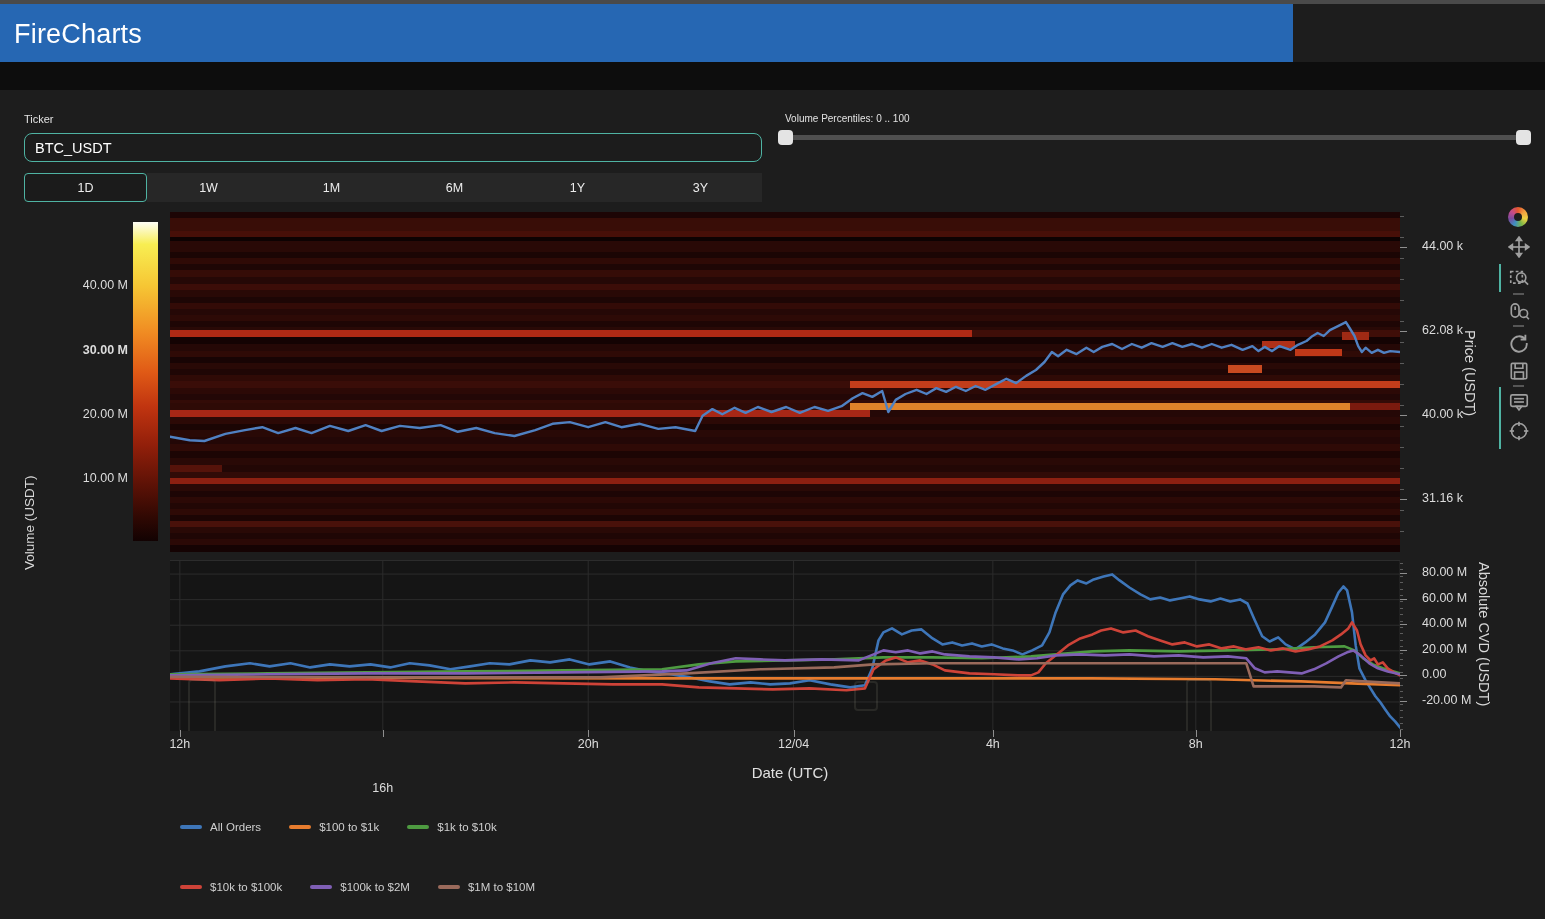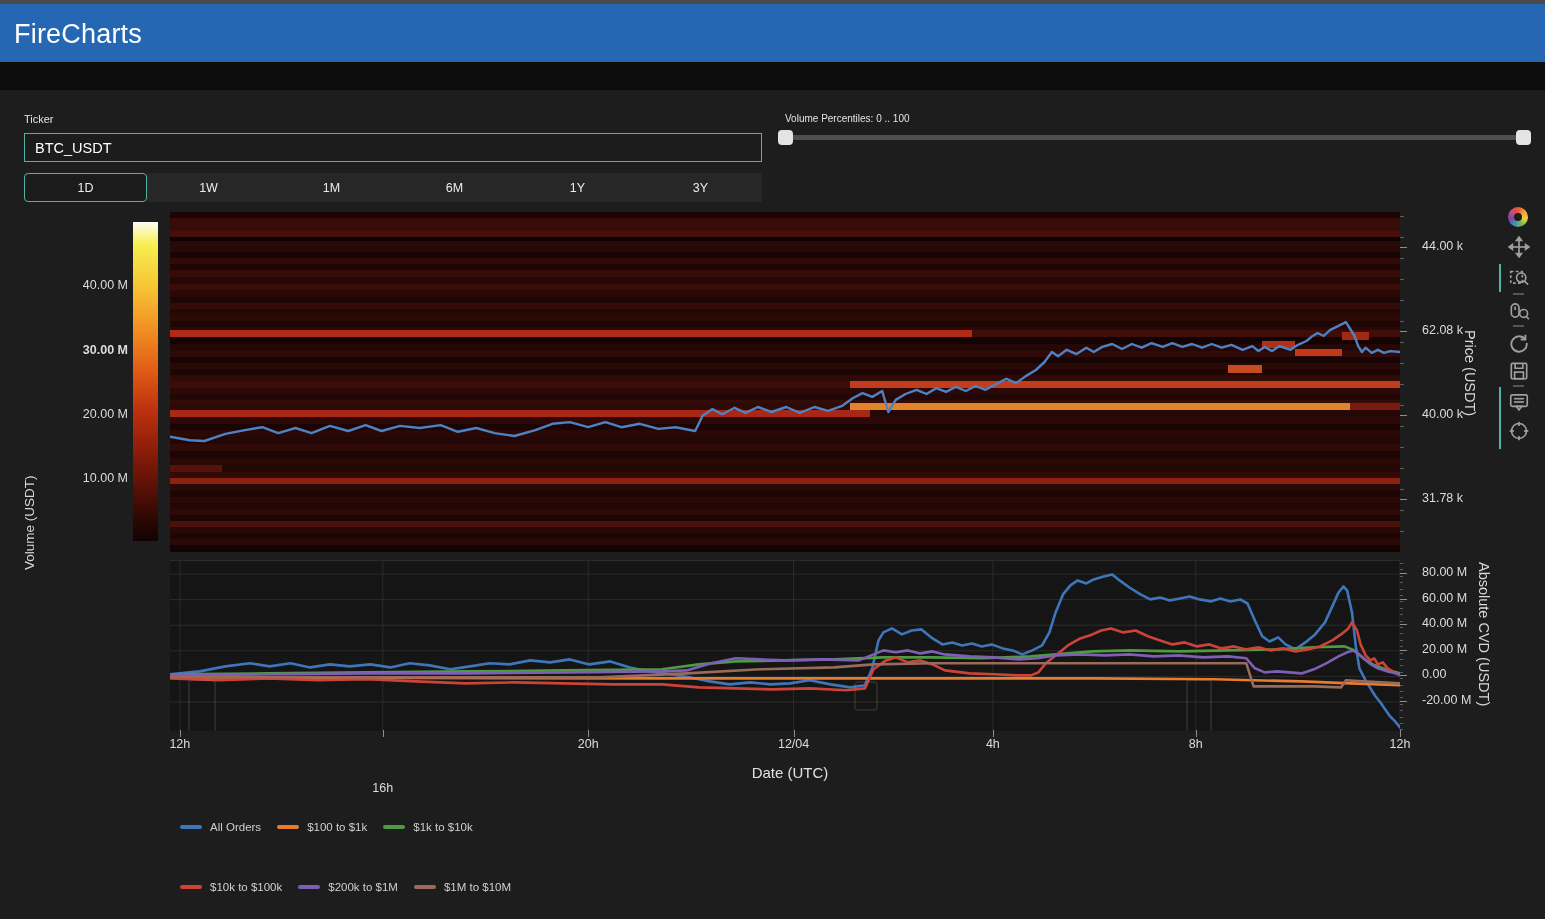--- a/index.html
+++ b/index.html
@@ -1,27 +1,27 @@
 <!DOCTYPE html>
 <html><head>
 <meta charset="utf-8">
 <style>
   html,body{margin:0;padding:0;background:#000;}
   .page{position:relative;width:1545px;height:919px;background:#1d1d1d;overflow:hidden;
         font-family:"Liberation Sans",sans-serif;color:#e6e6e6;}
   .abs{position:absolute;}
   
   .top-strip{left:0;top:0;width:1545px;height:4px;background:#4a4a4a;}
-  .header{left:0;top:4px;width:1545px;height:58px;background:#2667b3;}
+  .header{left:0;top:4px;width:1293px;height:58px;background:#2667b3;}
   .header-title{left:14px;top:15px;font-size:27px;font-weight:500;color:#fff;letter-spacing:.2px;}
   .dark-band{left:0;top:62px;width:1545px;height:28px;background:#0d0d0d;}
   
   .field-label{font-size:11px;color:#e2e2e2;}
   .ticker-input{left:24px;top:133px;width:738px;height:29px;box-sizing:border-box;
-      background:#1c1c1c;border:1px solid #4fb3a3;border-radius:0;color:#fff;
+      background:#1c1c1c;border:1px solid #4fb3a3;border-radius:8px;color:#fff;
       font-size:14.5px;padding:0 10px;font-family:"Liberation Sans",sans-serif;outline:none;}
   .tf-row{left:24px;top:173px;width:738px;height:29px;display:flex;}
   .tf-btn{flex:1;display:flex;align-items:center;justify-content:center;font-size:12.5px;
       color:#ececec;background:#272727;border:1px solid transparent;box-sizing:border-box;cursor:pointer;}
   .tf-btn.selected{background:#1b1b1b;border:1px solid #4fb3a3;border-radius:4px;}
   .slider-track{left:785px;top:135px;width:745px;height:5px;background:#4f4f4f;border-radius:2px;}
   .slider-handle{top:130px;width:15px;height:15px;background:#e4e4e4;border-radius:4px;}
   .cvd-row{left:785px;top:173px;width:737px;height:29px;display:flex;}
   .cvd-btn{flex:1;display:flex;align-items:center;justify-content:center;font-size:12.5px;
       color:#ececec;background:#272727;border:1px solid transparent;box-sizing:border-box;cursor:pointer;}
@@ -46,21 +46,21 @@
   .toolbar{left:1502px;top:204px;width:34px;height:250px;}
   .tool{position:absolute;left:6px;width:22px;height:22px;cursor:pointer;}
   .tool svg{width:22px;height:22px;display:block;}
   .logo-ring{width:20px;height:20px;border-radius:50%;
      background:conic-gradient(#e4572e,#f2a341,#efd142,#7ab648,#3e8fc4,#7a4a9e,#c44b8c,#e4572e);
      position:relative;}
   .logo-ring::after{content:"";position:absolute;left:6px;top:6px;width:8px;height:8px;border-radius:50%;background:#1d1d1d;}
   .active-bar{position:absolute;left:-3px;width:2px;background:#4fb3a3;}
   .tool-sep{position:absolute;left:11px;width:11px;height:2px;background:#565656;}
   
-  .legend-row{position:absolute;left:180px;display:flex;align-items:flex-start;gap:16px;}
+  .legend-row{position:absolute;left:180px;display:flex;align-items:flex-start;gap:28px;}
   .legend-item{display:flex;align-items:center;gap:8px;}
   .legend-swatch{width:22px;height:4px;border-radius:2px;}
   .legend-label{font-size:11.5px;color:#cfcfcf;}
   
   .wm{position:absolute;border:2px solid rgba(150,150,130,0.16);border-radius:4px;}
 </style>
 </head>
 <body>
 
 <div class="page">
@@ -164,21 +164,21 @@
         <polyline points="0.0,224.8 19.7,228.2 34.4,229.0 55.4,221.9 75.0,218.1 92.3,215.2 108.2,221.1 125.5,216.0 141.5,221.1 159.9,213.9 178.3,219.0 195.6,213.1 211.6,219.0 230.0,213.9 249.7,216.0 270.6,213.1 287.8,219.8 306.3,216.0 324.7,221.1 344.4,224.0 365.3,218.1 382.5,211.8 399.8,210.1 418.2,215.2 435.4,210.1 451.4,215.2 469.9,211.8 488.3,216.9 505.5,215.2 525.2,219.0 532.6,203.8 542.4,197.1 552.3,202.2 564.6,195.8 575.6,200.9 587.9,195.0 601.5,200.0 616.2,195.0 629.8,200.9 644.5,195.0 658.1,198.8 671.6,194.2 682.7,186.2 692.5,181.1 702.3,184.9 712.2,179.0 718.3,200.0 725.7,187.9 735.5,182.0 746.6,177.8 756.5,182.0 766.3,176.1 776.1,179.9 786.0,174.8 795.8,179.0 805.6,174.0 815.5,177.8 826.6,171.9 836.4,166.8 846.2,171.1 856.1,163.9 865.9,158.0 874.5,150.0 881.9,140.0 888.1,144.2 896.7,137.8 906.5,142.1 916.4,135.7 923.7,140.0 932.3,134.9 942.2,132.0 952.0,137.0 961.9,132.0 971.7,135.7 981.5,131.1 992.6,134.9 1002.4,131.1 1012.3,134.9 1022.1,132.0 1032.0,135.7 1041.8,132.0 1051.7,135.7 1061.5,132.8 1072.6,137.8 1082.4,134.1 1088.5,139.1 1094.7,134.9 1102.1,139.1 1109.5,134.1 1120.5,137.8 1127.9,132.8 1136.5,129.0 1141.4,124.8 1147.6,121.0 1153.7,124.0 1159.9,118.1 1168.5,113.9 1175.9,110.1 1179.6,116.0 1184.5,124.0 1188.2,134.1 1191.9,140.0 1195.6,135.7 1201.7,140.8 1207.9,137.8 1214.0,140.8 1220.2,139.1 1230.0,140.0" fill="none" stroke="#5081c2" stroke-width="2.4" stroke-linejoin="round" stroke-linecap="round"></polyline>
       </svg>
     </div>
   <div id="price-ticks">
       <div class="tick-label" style="left: 1422px; top: 238.883px;">44.00 k</div>
       <div class="tickmark" style="left: 1400px; top: 246.883px; width: 7px; height: 1px;"></div>
       <div class="tick-label" style="left: 1422px; top: 322.937px;">62.08 k</div>
       <div class="tickmark" style="left: 1400px; top: 330.937px; width: 7px; height: 1px;"></div>
       <div class="tick-label" style="left: 1422px; top: 406.991px;">40.00 k</div>
       <div class="tickmark" style="left: 1400px; top: 414.991px; width: 7px; height: 1px;"></div>
-      <div class="tick-label" style="left: 1422px; top: 491.046px;">31.78 k</div>
+      <div class="tick-label" style="left: 1422px; top: 491.046px;">31.16 k</div>
       <div class="tickmark" style="left: 1400px; top: 499.046px; width: 7px; height: 1px;"></div>
       <div class="minortick" style="left: 1400px; top: 216px; width: 4px; height: 1px;"></div>
       <div class="minortick" style="left: 1400px; top: 237px; width: 4px; height: 1px;"></div>
       <div class="minortick" style="left: 1400px; top: 258px; width: 4px; height: 1px;"></div>
       <div class="minortick" style="left: 1400px; top: 279px; width: 4px; height: 1px;"></div>
       <div class="minortick" style="left: 1400px; top: 300px; width: 4px; height: 1px;"></div>
       <div class="minortick" style="left: 1400px; top: 321px; width: 4px; height: 1px;"></div>
       <div class="minortick" style="left: 1400px; top: 342px; width: 4px; height: 1px;"></div>
       <div class="minortick" style="left: 1400px; top: 363px; width: 4px; height: 1px;"></div>
       <div class="minortick" style="left: 1400px; top: 384px; width: 4px; height: 1px;"></div>
@@ -361,20 +361,20 @@
         <div class="legend-label">$1k to $10k</div>
       </div>
     </div>
   <div class="legend-row" style="top:881px;" id="legend-row-1">
       <div class="legend-item">
         <div class="legend-swatch" style="background: rgb(206, 67, 56);"></div>
         <div class="legend-label">$10k to $100k</div>
       </div>
       <div class="legend-item">
         <div class="legend-swatch" style="background: rgb(127, 95, 181);"></div>
-        <div class="legend-label">$200k to $1M</div>
+        <div class="legend-label">$100k to $2M</div>
       </div>
       <div class="legend-item">
         <div class="legend-swatch" style="background: rgb(154, 106, 91);"></div>
         <div class="legend-label">$1M to $10M</div>
       </div>
     </div>
 </div>
 
 </body></html>

